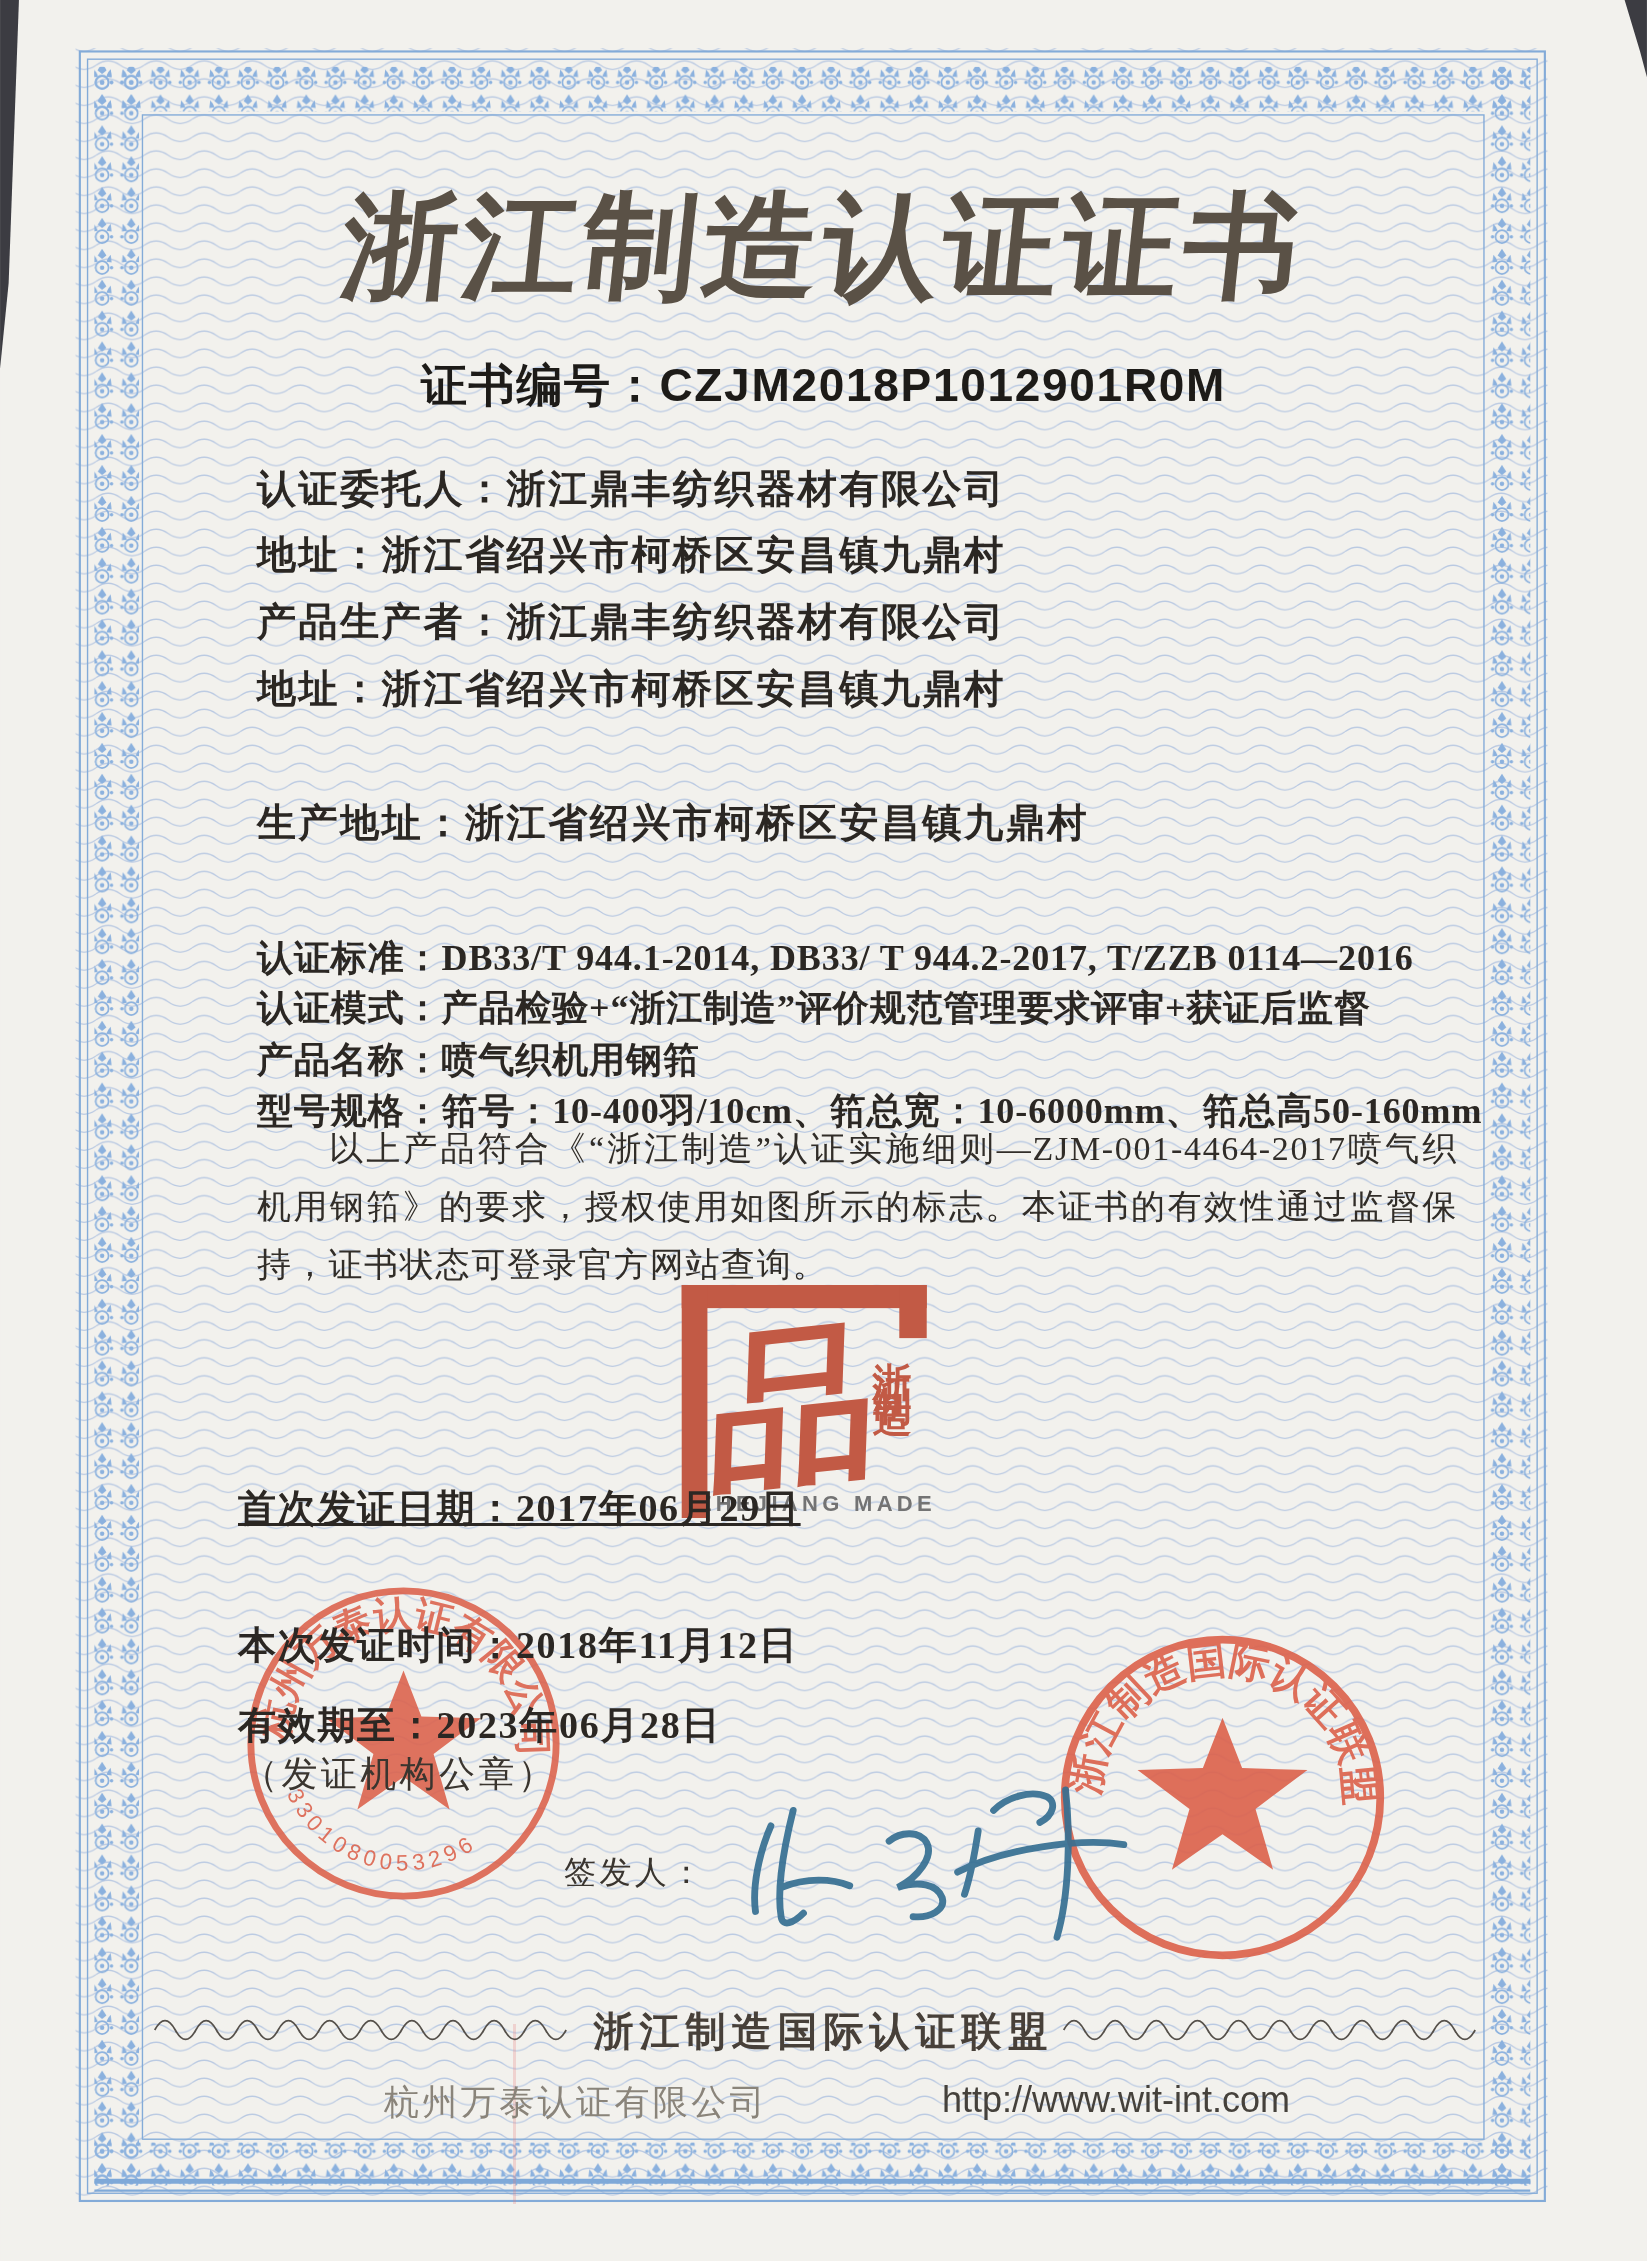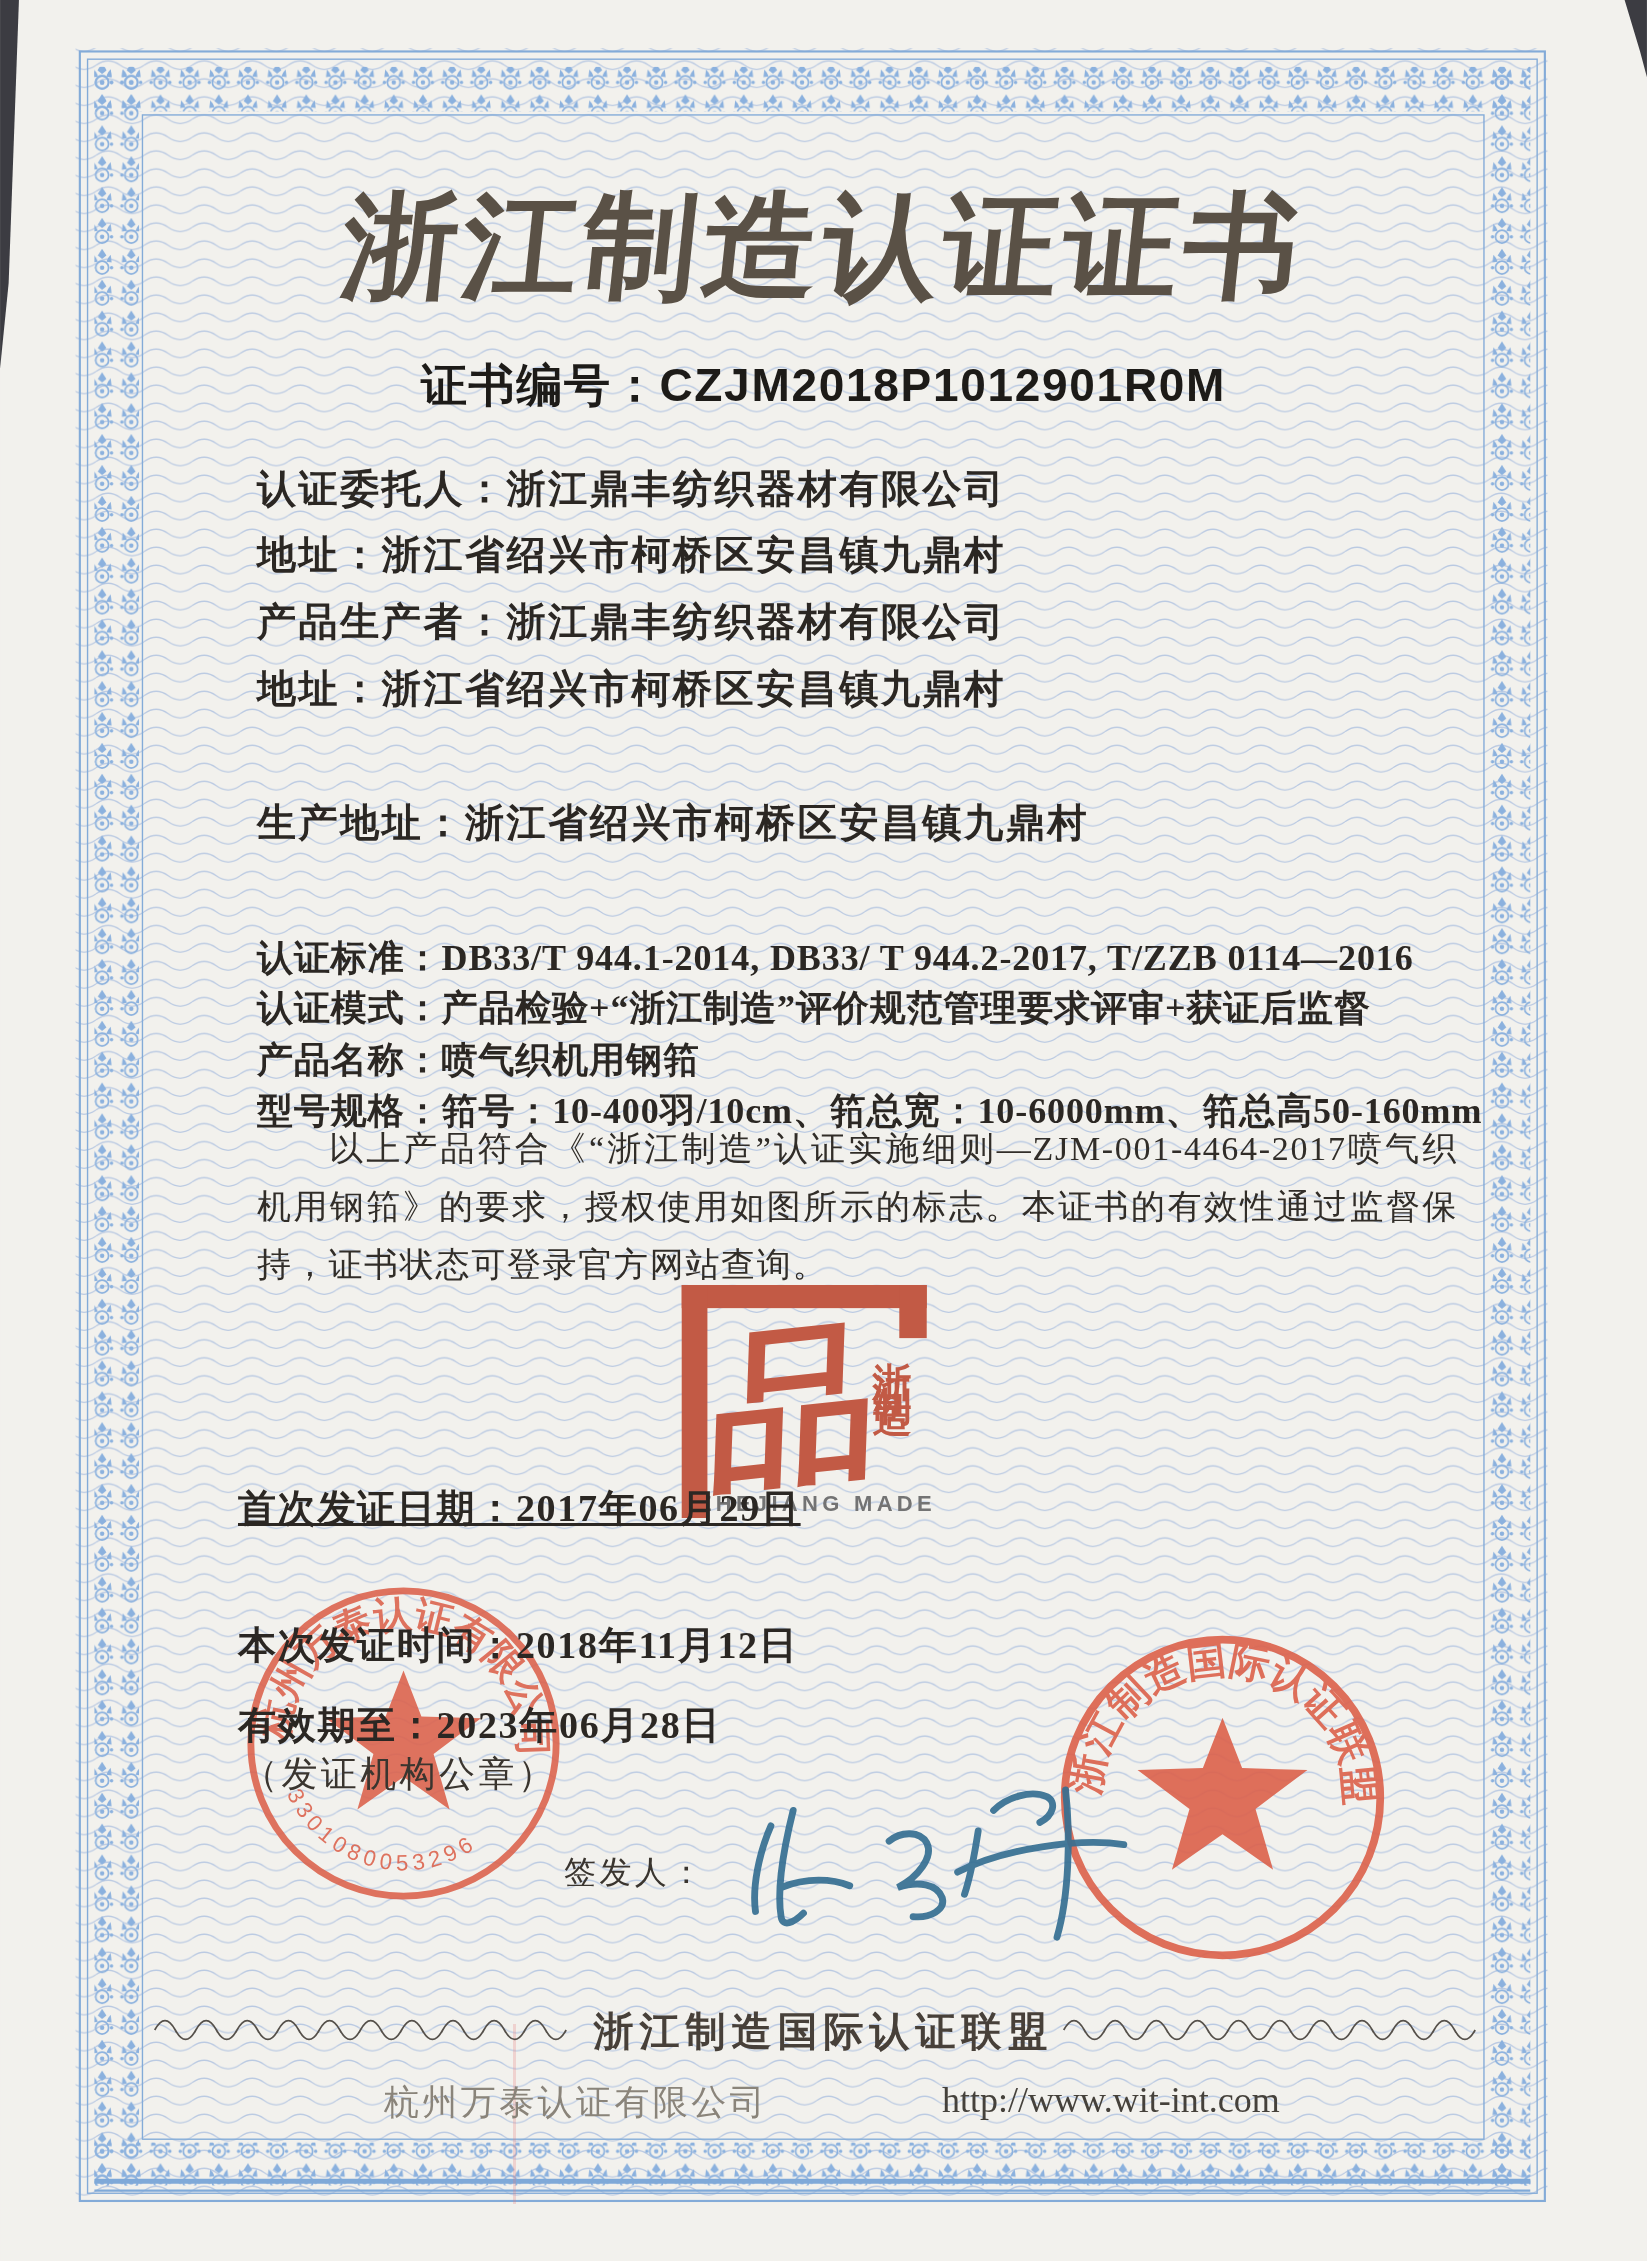--- a/index.html
+++ b/index.html
@@ -25,21 +25,21 @@
              font-size:39px;font-weight:bold;letter-spacing:12px;color:#c25a45;}
   #logo-caption{position:absolute;left:686px;top:1491px;width:250px;text-align:right;
              font-size:22px;font-weight:bold;letter-spacing:4.3px;color:#737373;
              font-family:"Liberation Sans",sans-serif;}
   #seal-note{position:absolute;left:242px;top:1750px;font-size:36px;color:#3a352f;letter-spacing:3.4px;}
   #signer-label{position:absolute;left:564px;top:1851px;font-size:32px;color:#3a352f;letter-spacing:3.4px;}
   #footer-title{position:absolute;top:2004px;left:0;width:100%;text-align:center;
                 font-size:40px;font-weight:bold;letter-spacing:6px;color:#474039;}
   #footer-issuer{position:absolute;left:384px;top:2079px;font-size:35px;color:#8a847a;letter-spacing:3.4px;}
   #footer-url{position:absolute;left:942px;top:2079px;font-size:36px;color:#45413b;
-              font-family:Liberation Serif, serif;}
+              font-family:Liberation Sans, sans-serif;}
   .crease{position:absolute;left:513px;top:2024px;width:3.4px;height:180px;background:rgba(230,120,120,.25);}
 </style>
 </head>
 <body>
 
 <div id="page">
 
   <svg class="abs" width="1647" height="2261" viewBox="0 0 1920 2636" style="left:0;top:0;z-index:0;">
     <defs>
       <pattern id="wave" width="56" height="21" patternUnits="userSpaceOnUse">

